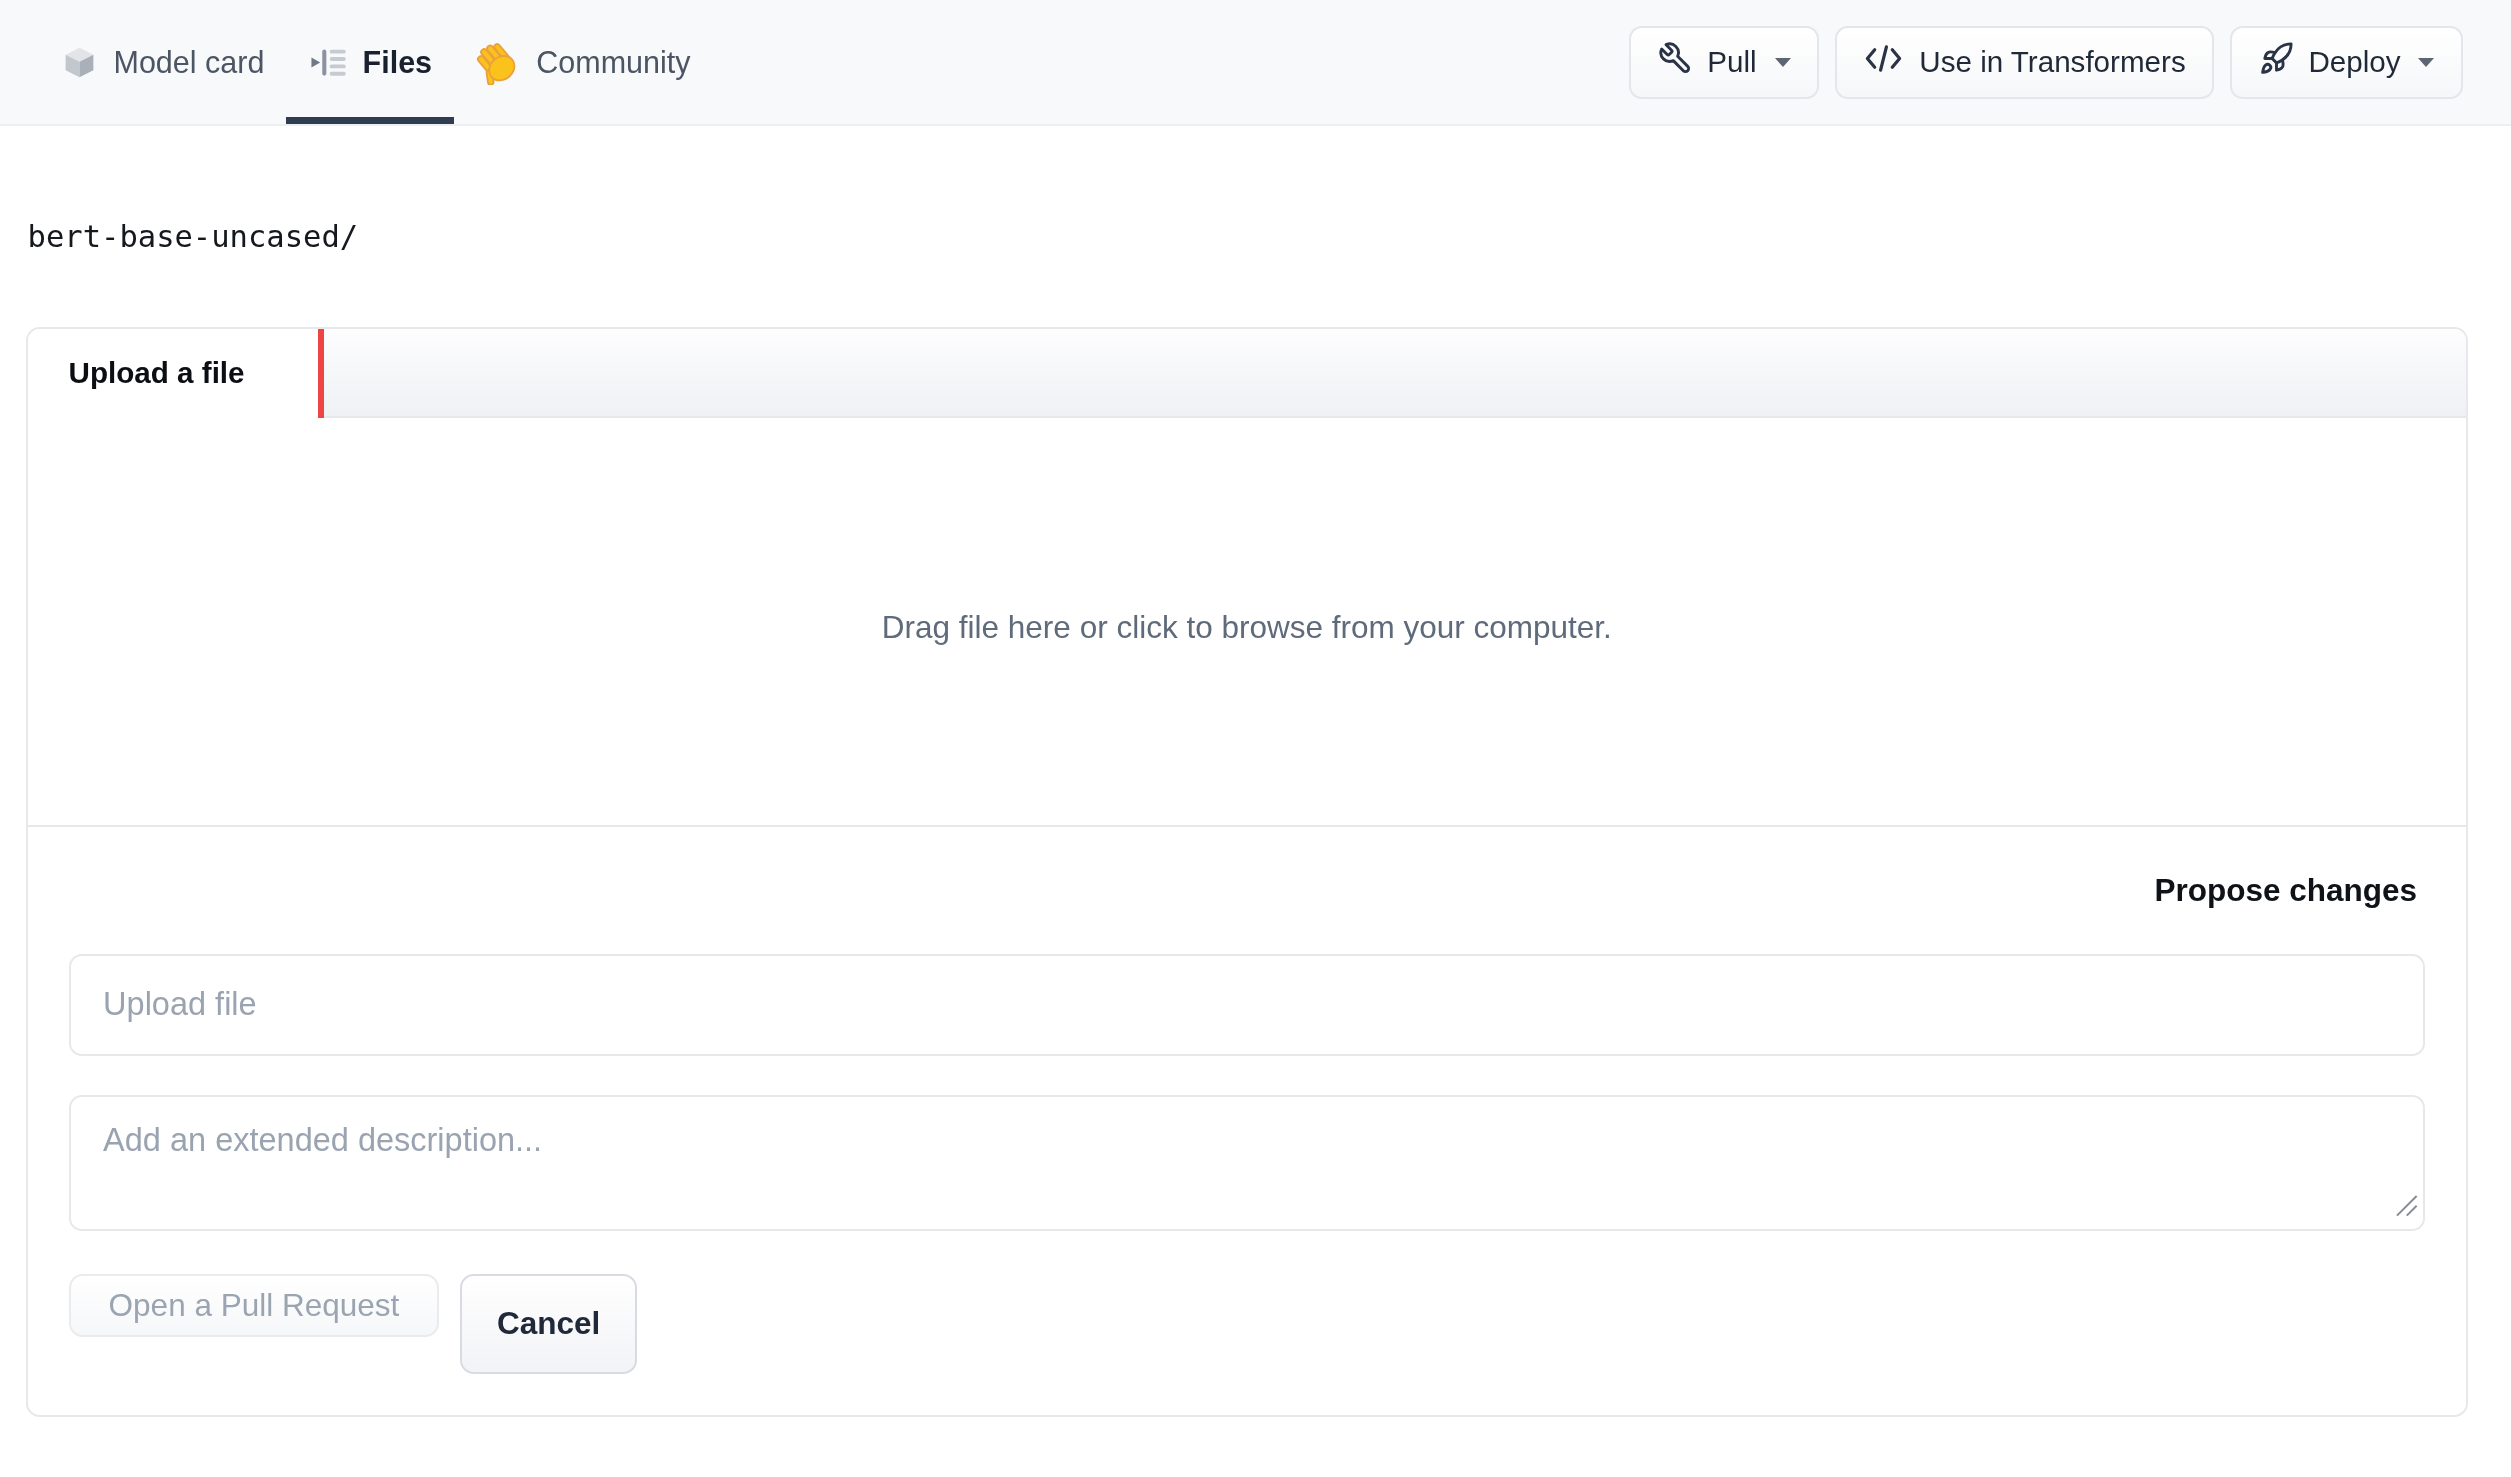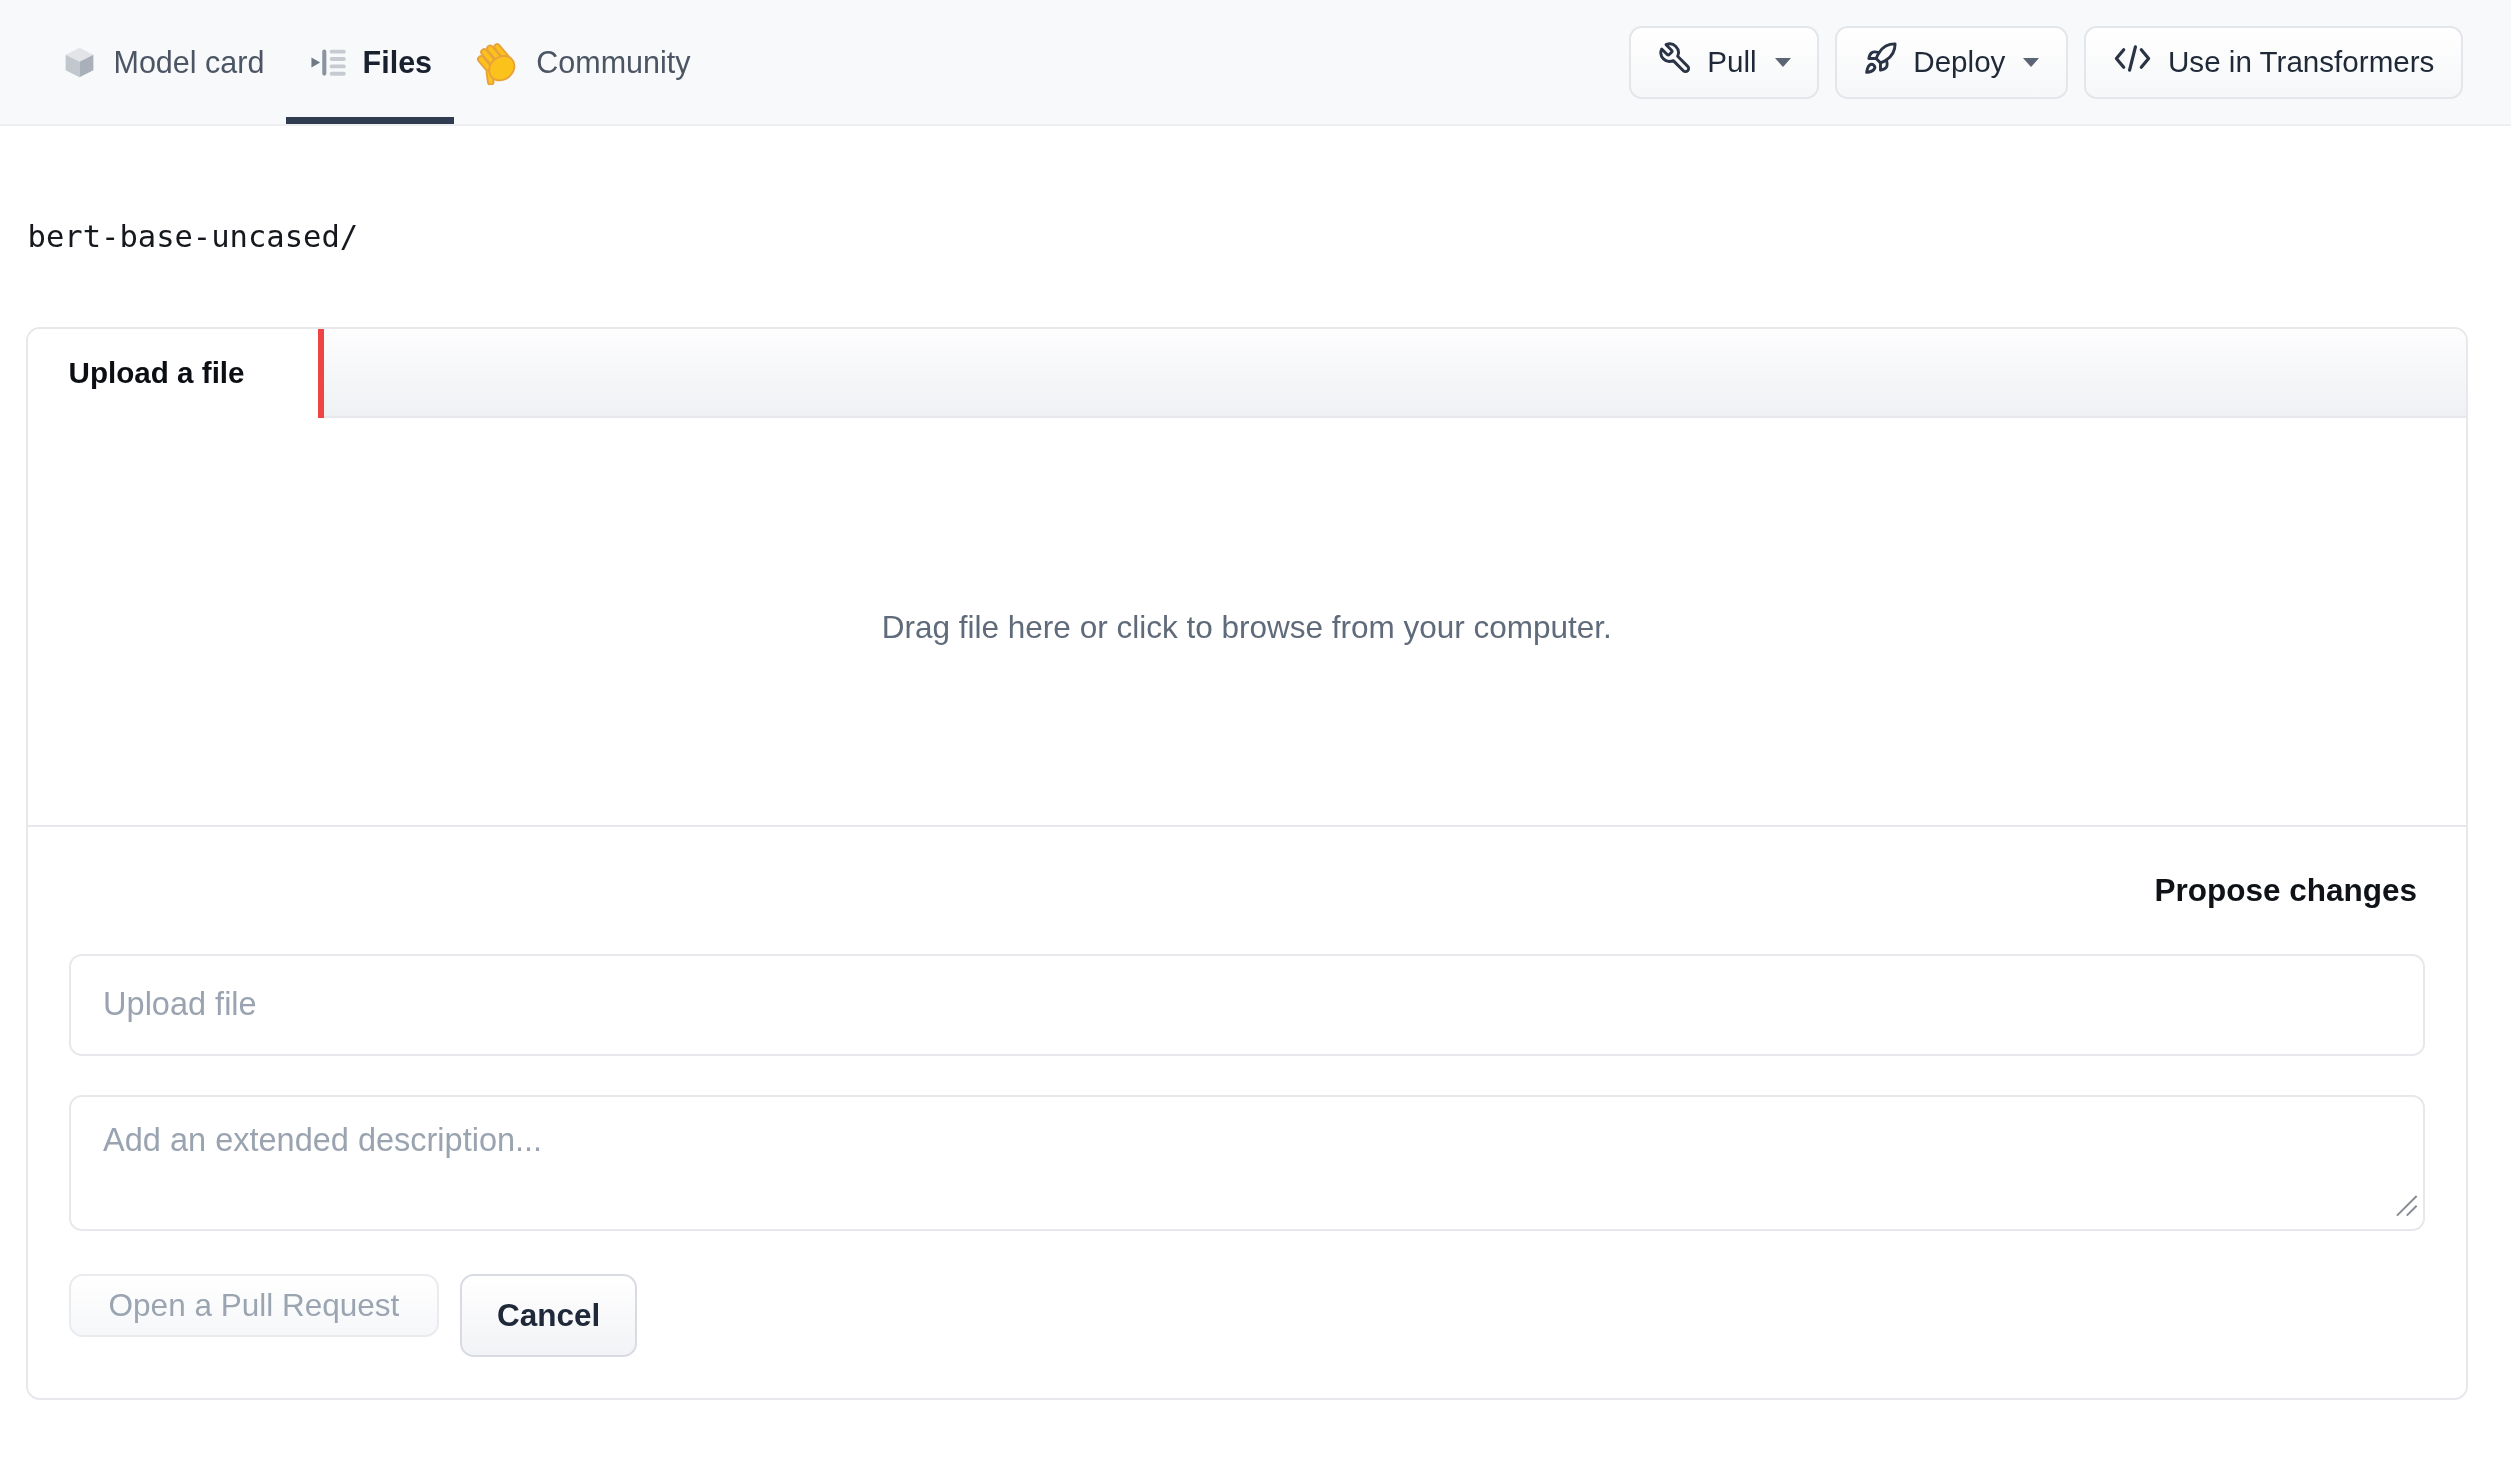--- a/index.html
+++ b/index.html
@@ -86,21 +86,21 @@
   }
   .resize-handle { position:absolute; right:6.9px; bottom:8.9px; cursor:nwse-resize; }
 
   .btn-row { margin-top:43px; display:flex; gap:20.7px; }
   .btn-pr {
     height:63px; padding:0 38px; border-radius:13.8px;
     border:2px solid #e9ebef; background:linear-gradient(#ffffff,#f6f7f9);
     color:#9aa5b1; font-size:31.5px; font-family:inherit; cursor:default;
   }
   .btn-cancel {
-    height:83px; padding:16px 35px; border-radius:13.8px;
+    height:100px; padding:16px 35px; border-radius:13.8px;
     border:2px solid #d8dce2; background:linear-gradient(#ffffff,#f2f3f6);
     color:#20293a; font-size:31.5px; font-weight:700; font-family:inherit; cursor:pointer;
   }
 </style>
 </head>
 <body>
 
 <header class="topnav">
   <nav class="tabs">
 
@@ -152,40 +152,40 @@
         <svg width="35" height="35" viewBox="0 0 24 24" fill="none" stroke="#2b3446" stroke-width="2" stroke-linecap="round" stroke-linejoin="round">
           <path d="M14.7 6.3a1 1 0 0 0 0 1.4l1.6 1.6a1 1 0 0 0 1.4 0l3.77-3.77a6 6 0 0 1-7.94 7.94l-6.91 6.91a2.12 2.12 0 0 1-3-3l6.91-6.91a6 6 0 0 1 7.94-7.94l-3.76 3.76z"></path>
         </svg>
       </span>
       <span>Pull</span>
       <span class="caret"></span>
     </button>
 
     <button class="btn">
       <span class="ticon">
+        <svg width="41" height="33" viewBox="0 0 28 22" fill="none" stroke="#2b3446" stroke-width="2.2" stroke-linecap="round" stroke-linejoin="round">
+          <path d="M8 5 3 11l5 6"></path>
+          <path d="m20 5 5 6-5 6"></path>
+          <path d="M16 3l-4 16"></path>
+        </svg>
+      </span>
+      <span>Use in Transformers</span>
+    </button>
+
+    <button class="btn">
+      <span class="ticon">
         <svg width="35" height="35" viewBox="0 0 24 24" fill="none" stroke="#2b3446" stroke-width="2" stroke-linecap="round" stroke-linejoin="round">
           <path d="M4.5 16.5c-1.5 1.26-2 5-2 5s3.74-.5 5-2c.71-.84.7-2.13-.09-2.91a2.18 2.18 0 0 0-2.91-.09z"></path>
           <path d="m12 15-3-3a22 22 0 0 1 2-3.95A12.88 12.88 0 0 1 22 2c0 2.72-.78 7.5-6 11a22.35 22.35 0 0 1-4 2z"></path>
           <path d="M9 12H4s.55-3.03 2-4c1.62-1.08 5 0 5 0"></path>
           <path d="M12 15v5s3.03-.55 4-2c1.08-1.62 0-5 0-5"></path>
         </svg>
       </span>
       <span>Deploy</span>
       <span class="caret"></span>
-    </button>
-
-    <button class="btn">
-      <span class="ticon">
-        <svg width="41" height="33" viewBox="0 0 28 22" fill="none" stroke="#2b3446" stroke-width="2.2" stroke-linecap="round" stroke-linejoin="round">
-          <path d="M8 5 3 11l5 6"></path>
-          <path d="m20 5 5 6-5 6"></path>
-          <path d="M16 3l-4 16"></path>
-        </svg>
-      </span>
-      <span>Use in Transformers</span>
     </button>
   </div>
 </header>
 
 <div class="breadcrumb">bert-base-uncased/</div>
 
 <section class="panel">
   <div class="panel-tabs">
     <div class="upload-tab">Upload a file</div>
     <div class="tab-filler"></div>

